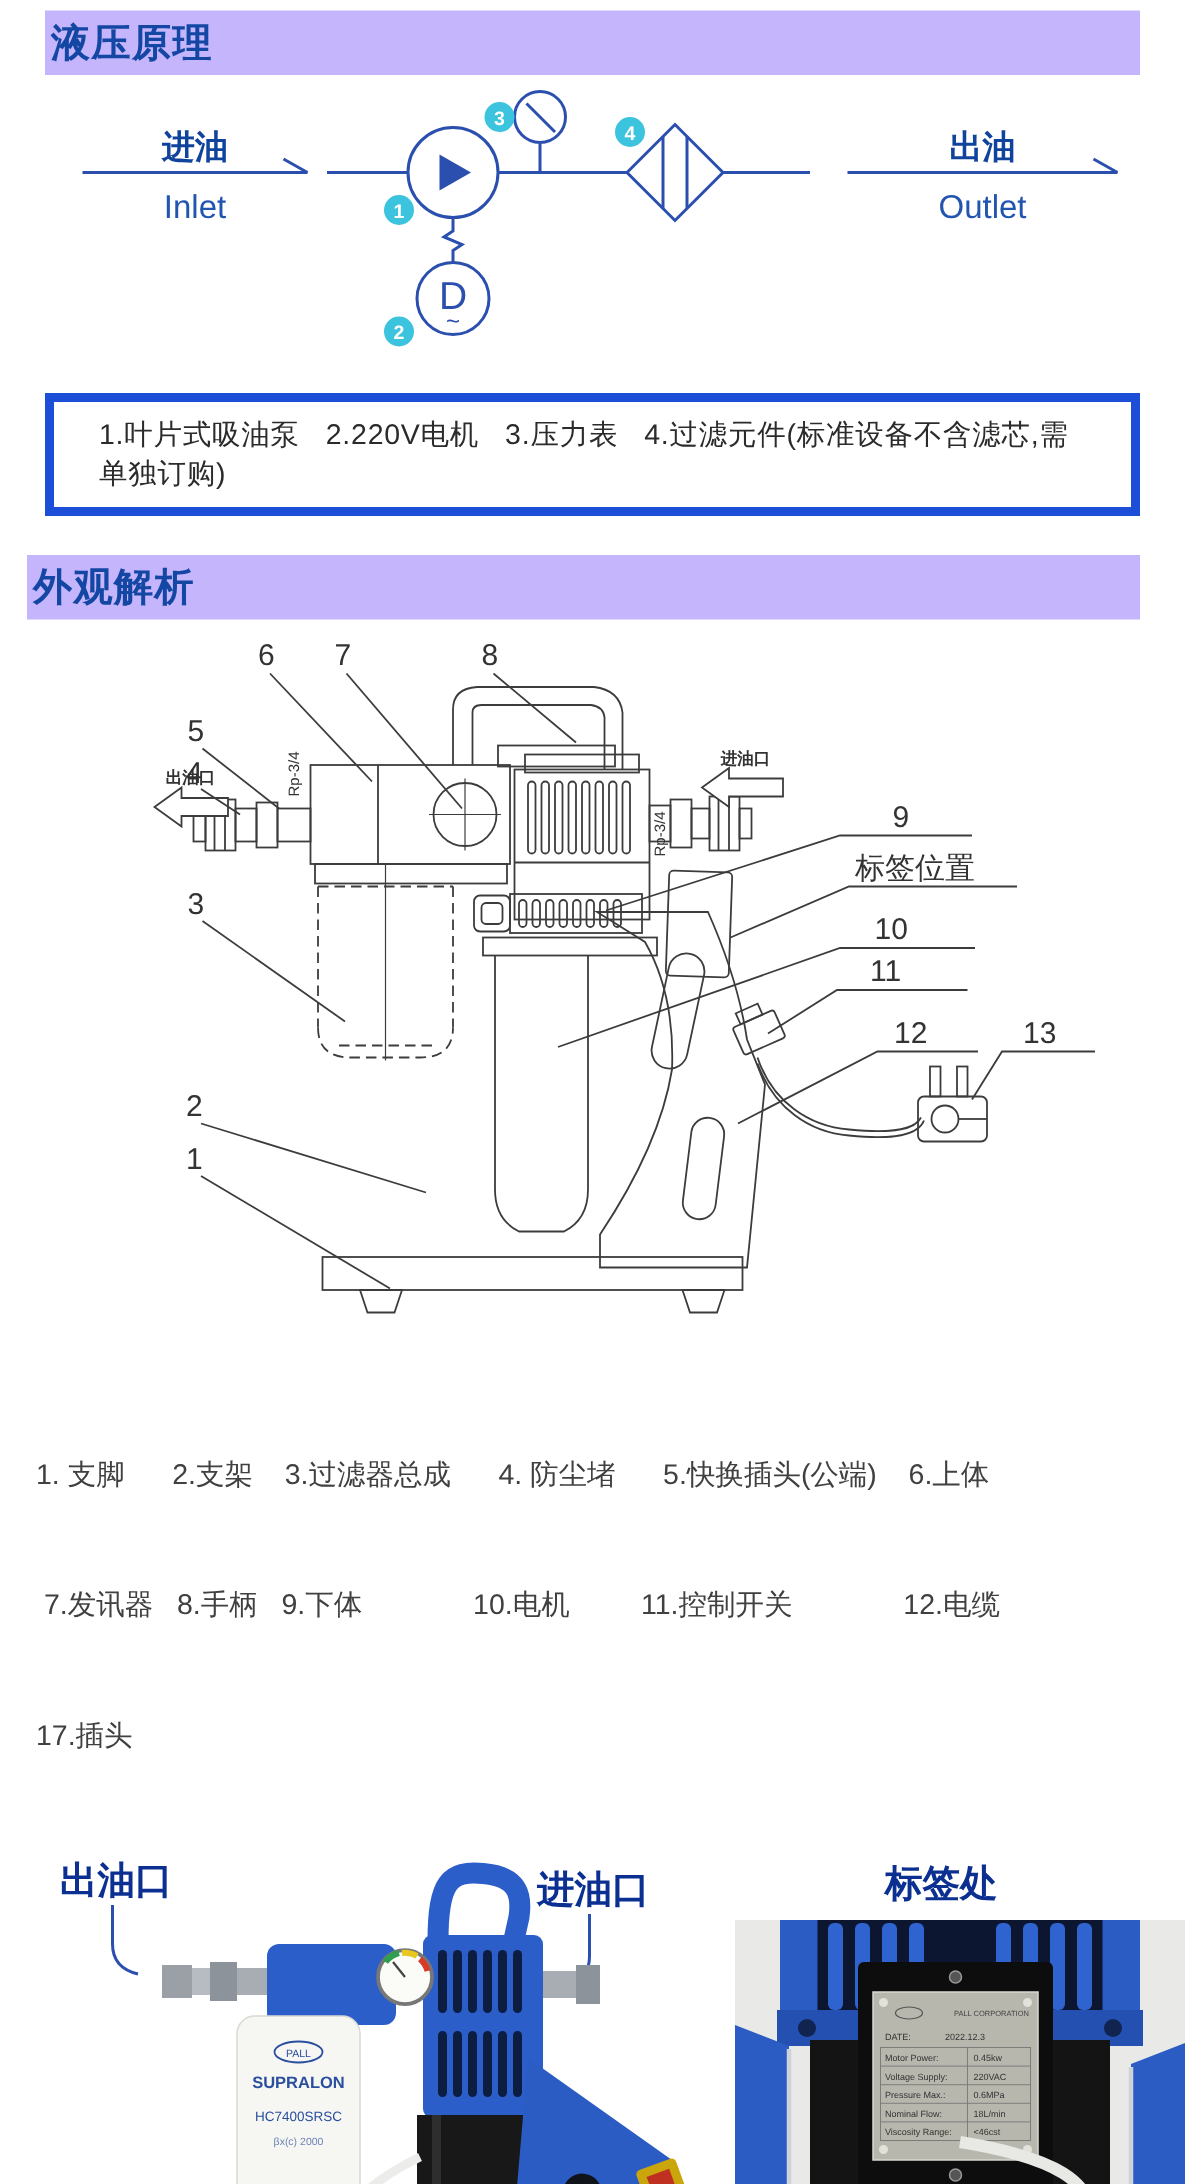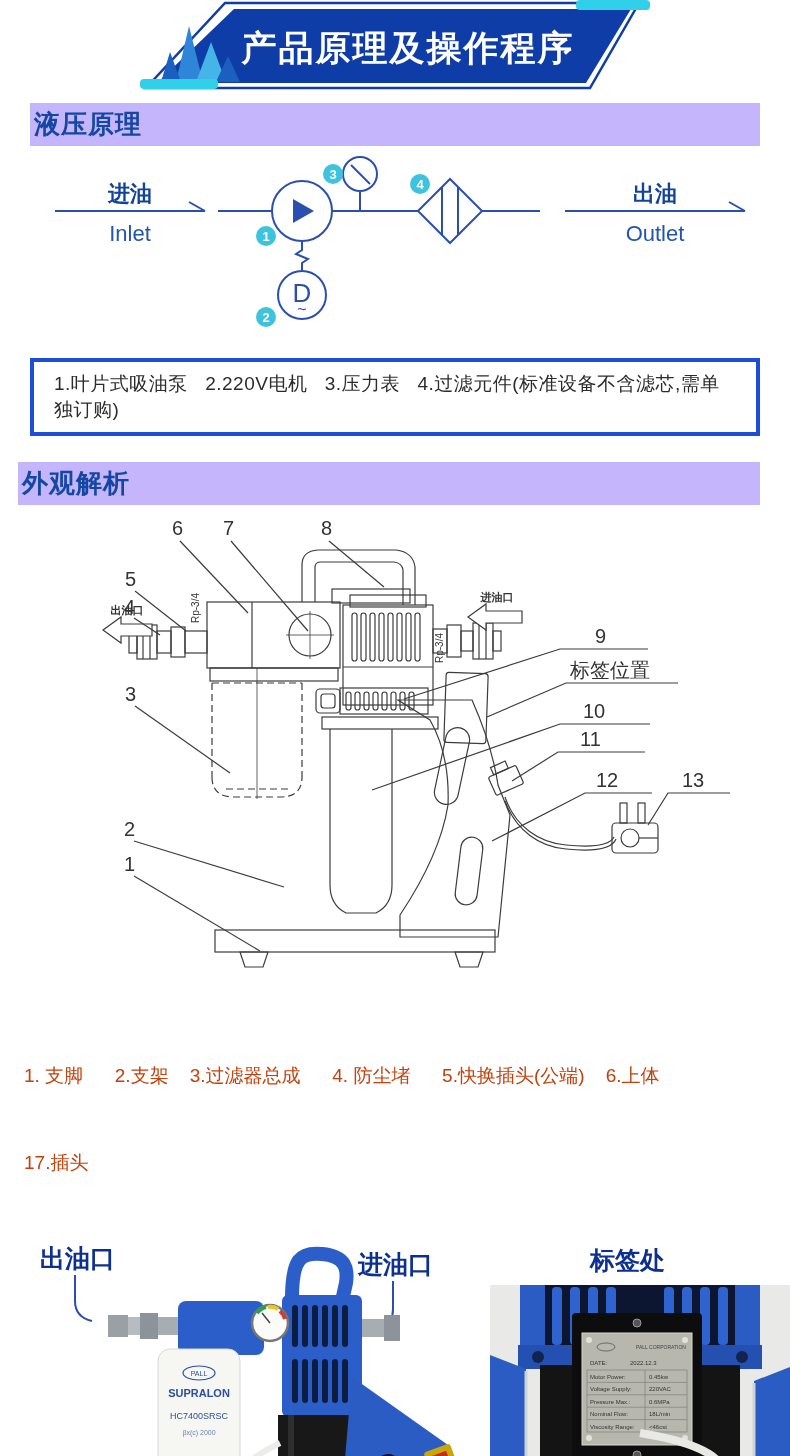--- a/index.html
+++ b/index.html
@@ -4,48 +4,34 @@
 <style>
   html,body{margin:0;padding:0;background:#fff;}
   body{font-family:"Liberation Sans",sans-serif;}
   #page{width:790px;height:1456px;overflow:hidden;background:#fff;position:relative;}
   
   .banner{height:96px;position:relative;}
   
   .section-bar{margin:7px 30px 0;height:43px;background:#c4b5fd;display:flex;align-items:center;padding-left:4px;box-sizing:border-box;}
   .section-bar .h{color:#1447a3;font-size:26px;font-weight:bold;letter-spacing:1px;}
   
-  .caption-box{margin:10px 30px 12px;border:4px solid #1d4ed8;padding:9px 20px;font-size:19px;color:#2b2b2b;letter-spacing:.5px;white-space:pre-wrap;}
+  .caption-box{margin:10px 30px 12px;border:6px solid #1d4ed8;padding:9px 30px;font-size:19px;color:#2b2b2b;letter-spacing:.5px;white-space:pre-wrap;}
   
-  .legend{margin:6px 24px 0;font-size:19px;color:#c2410c;line-height:29px;white-space:pre-wrap;}
+  .legend{margin:6px 24px 0;font-size:19px;color:#404040;line-height:29px;white-space:pre-wrap;}
   svg{display:block;}
   .photos{position:relative;height:398px;margin-top:2px;}
   .photos svg{position:absolute;top:0;}
   text{font-family:"Liberation Sans",sans-serif;}
   .cad{font-family:"DejaVu Serif",serif;}
 </style>
 </head>
 <body>
 
 <div id="page">
 
-  <div class="banner">
-    <svg width="790" height="96" viewBox="0 0 790 96">
-      <polygon points="225,3 639,3 590,88 146,88" fill="none" stroke="#0f3da8" stroke-width="2.5"></polygon>
-      <polygon points="234,9 631,9 586,83 157,83" fill="#0f3da8"></polygon>
-
-      <polygon points="176,82 189,26 203,82" fill="#2f86d8"></polygon>
-      <polygon points="196,82 211,42 226,82" fill="#45b4e6"></polygon>
-      <polygon points="161,82 170,52 181,82" fill="#1b5fc0"></polygon>
-      <polygon points="216,82 228,56 240,82" fill="#1b5fc0"></polygon>
-      <rect x="576" y="0" width="74" height="10" rx="4" fill="#2fd0e8"></rect>
-      <rect x="140" y="79" width="78" height="10" rx="4" fill="#2fd0e8"></rect>
-      <text x="408" y="60" text-anchor="middle" font-size="35" font-weight="bold" fill="#ffffff" letter-spacing="2">产品原理及操作程序</text>
-    </svg>
-  </div>
 
   <div class="section-bar">
     <span class="h">液压原理</span>
   </div>
 
   <svg width="790" height="202" viewBox="0 0 790 202">
     <g stroke="#2b4fae" stroke-width="2" fill="none">
 
       <line x1="55" y1="65" x2="205" y2="65"></line>
       <line x1="205" y1="65" x2="189" y2="56"></line>
@@ -223,20 +209,21 @@
     </g>
     <text x="570" y="172" font-size="20" fill="#333">标签位置</text>
     <text x="497" y="96" text-anchor="middle" font-size="11" fill="#333" font-weight="bold">进油口</text>
     <text x="127" y="109" text-anchor="middle" font-size="11" fill="#333" font-weight="bold">出油口</text>
     <text x="199" y="118" font-size="10" fill="#333" transform="rotate(-90 199 118)">Rp-3/4</text>
     <text x="443" y="158" font-size="10" fill="#333" transform="rotate(-90 443 158)">Rp-3/4</text>
   </svg>
 
   <div class="legend">
     <div>1. 支脚      2.支架    3.过滤器总成      4. 防尘堵      5.快换插头(公端)    6.上体</div>
+    <div> 7.发讯器   8.手柄   9.下体              10.电机         11.控制开关              12.电缆</div>
     <div>17.插头</div>
   </div>
 
   <div class="photos">
 
     <svg style="left:30px;" width="440" height="398" viewBox="0 0 440 398">
       <text x="10" y="30" font-size="25" font-weight="bold" fill="#0c2f92">出油口</text>
       <text x="328" y="36" font-size="25" font-weight="bold" fill="#0c2f92">进油口</text>
       <path d="M45,38 L45,64 Q45,80 62,84" stroke="#2b4fae" stroke-width="2" fill="none"></path>
       <path d="M363,44 L363,72 Q363,86 352,90" stroke="#2b4fae" stroke-width="2" fill="none"></path>

